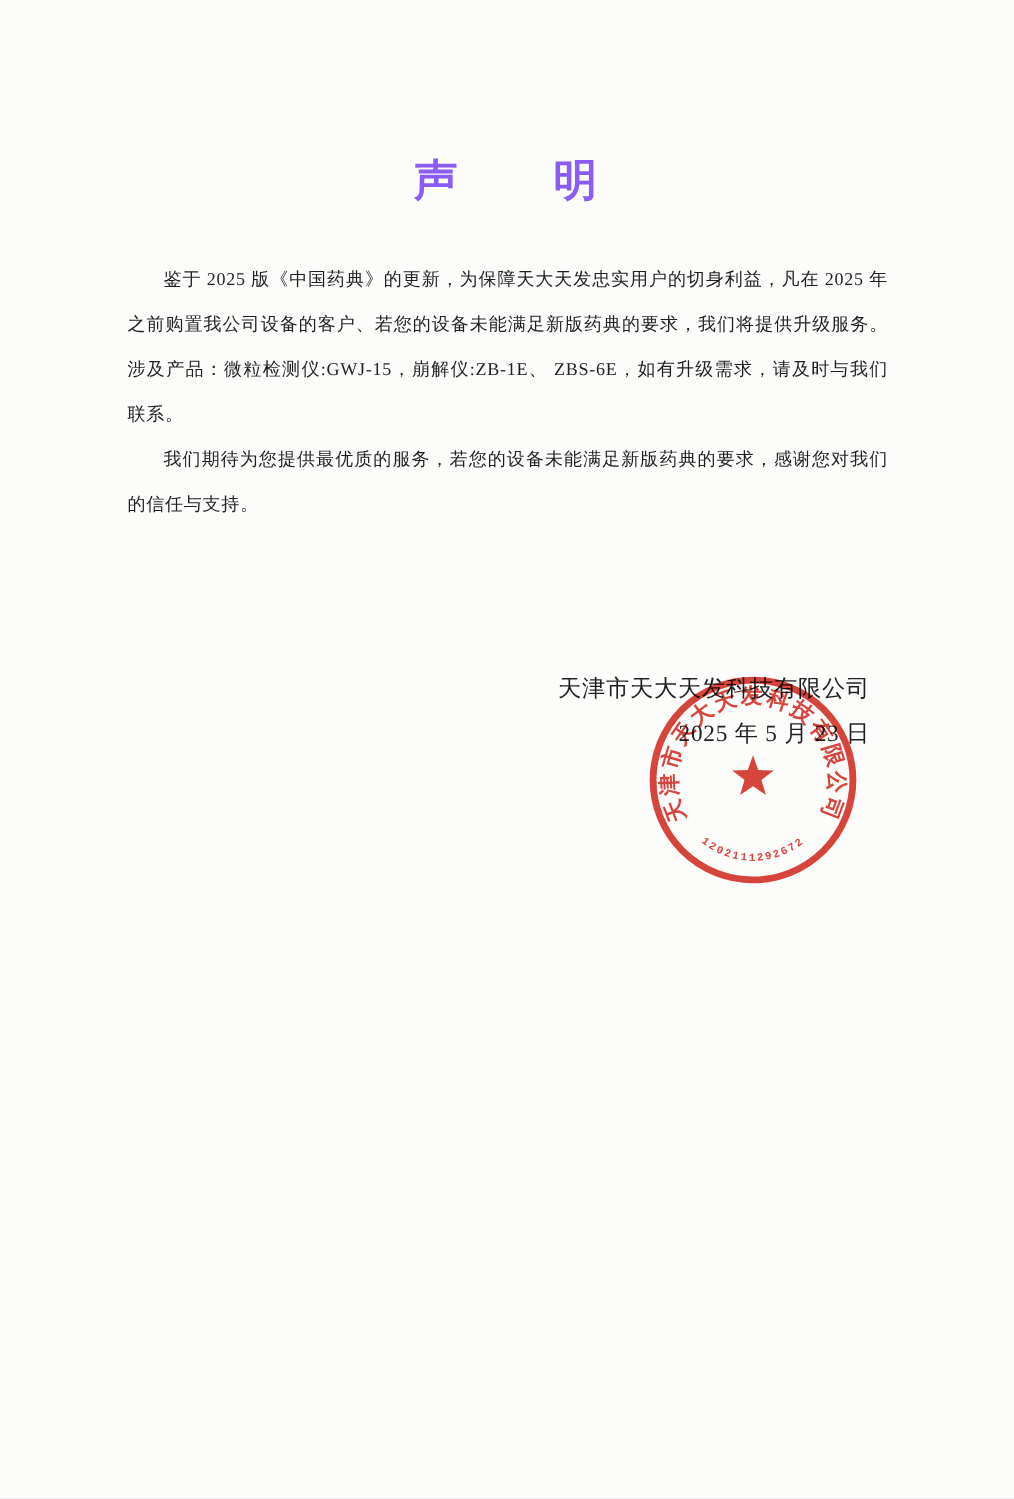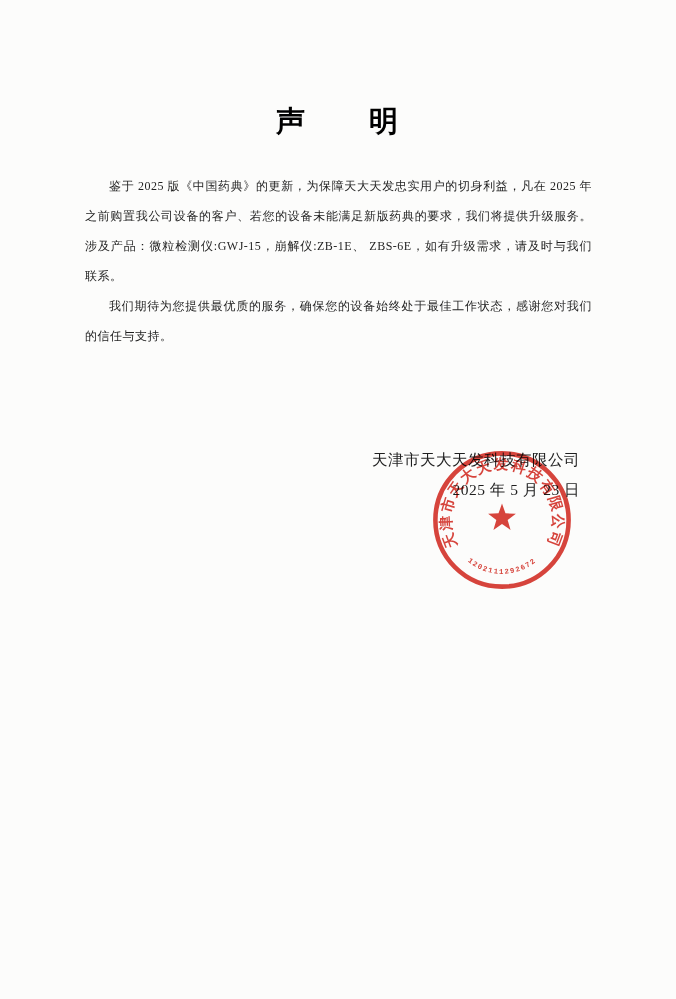--- a/index.html
+++ b/index.html
@@ -18,21 +18,21 @@
     overflow: hidden;
   }
   .title {
     margin: 0;
     padding-top: 104px;
     text-align: center;
     font-size: 29px;
     font-weight: bold;
     letter-spacing: 2px;
     line-height: 34px;
-    color: #000000;
+    color: #8b5cf6;
   }
   .body-text {
     margin-top: 33px;
     padding: 0 84px 0 85px;
   }
   .body-text p {
     margin: 0;
     font-size: 12px;
     line-height: 30px;
     text-align: justify;
@@ -77,21 +77,21 @@
 </style>
 </head>
 <body>
 
 <div class="page">
 
   <h1 class="title">声　　明</h1>
 
   <div class="body-text">
     <p>鉴于 2025 版《中国药典》的更新，为保障天大天发忠实用户的切身利益，凡在 2025 年之前购置我公司设备的客户、若您的设备未能满足新版药典的要求，我们将提供升级服务。涉及产品：微粒检测仪:GWJ-15，崩解仪:ZB-1E、 ZBS-6E，如有升级需求，请及时与我们联系。</p>
-    <p>我们期待为您提供最优质的服务，确保您的设备始终处于最佳工作状态，感谢您对我们的信任与支持。</p>
+    <p>我们期待为您提供最优质的服务，若您的设备未能满足新版药典的要求，感谢您对我们的信任与支持。</p>
   </div>
 
   <div class="signature">
     <div>天津市天大天发科技有限公司</div>
     <div>2025 年 5 月 23 日</div>
   </div>
 
   <svg class="seal" viewBox="0 0 160 160" aria-hidden="true">
     <defs>
       <path id="sealArcTop" d="M 40.4,119.6 A 56,56 0 1 1 119.6,119.6" fill="none"></path>

